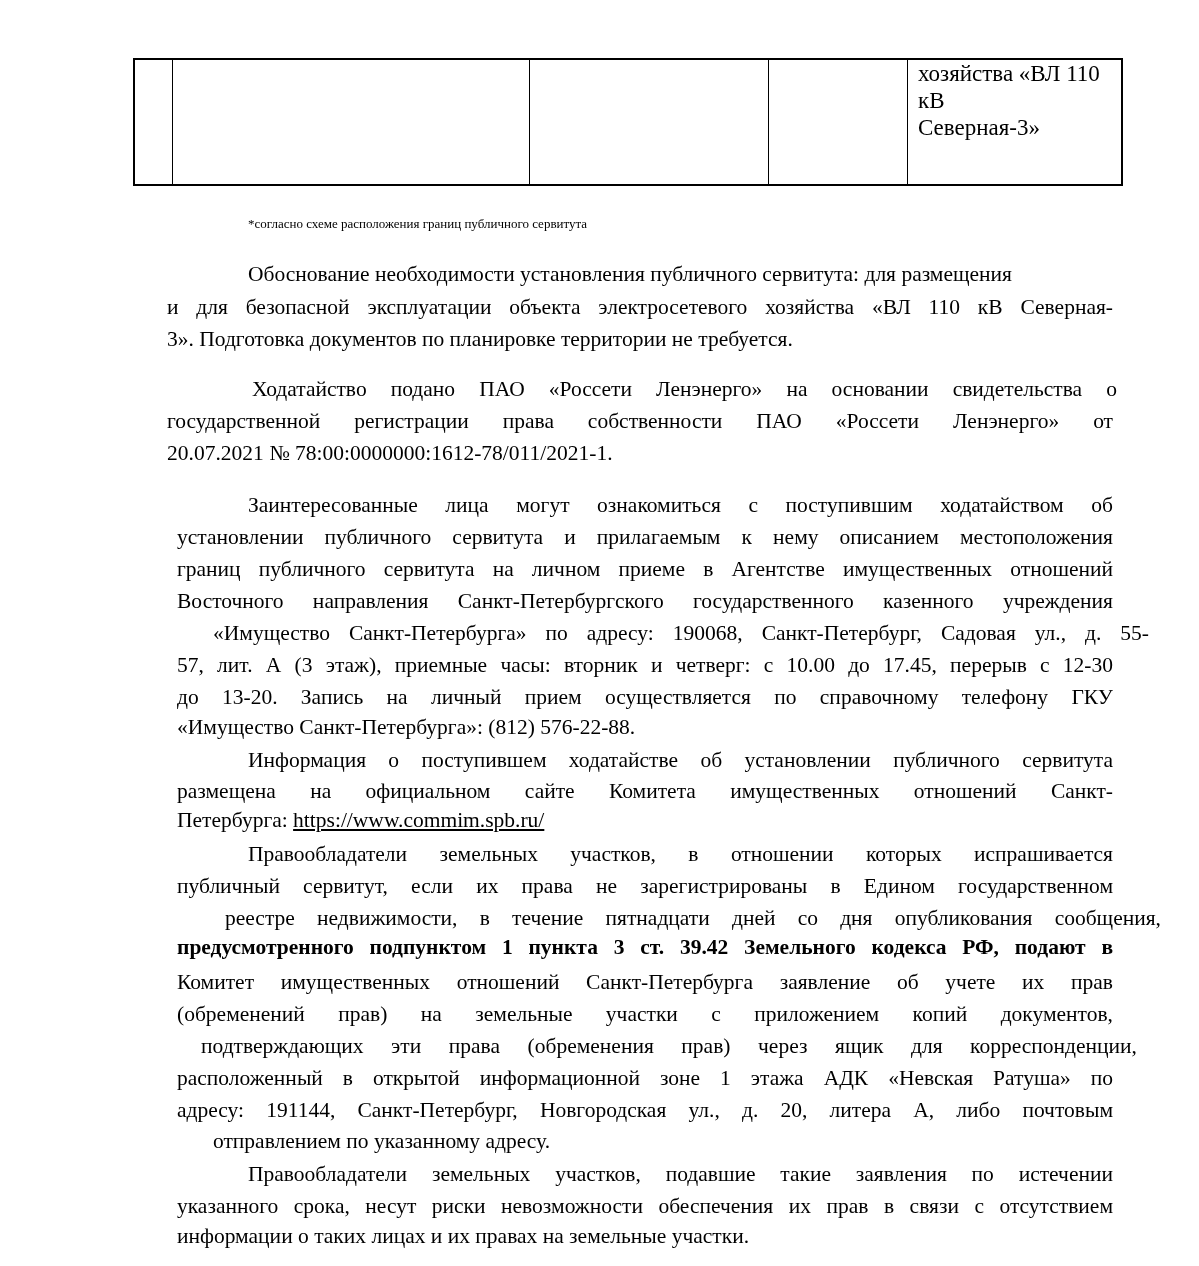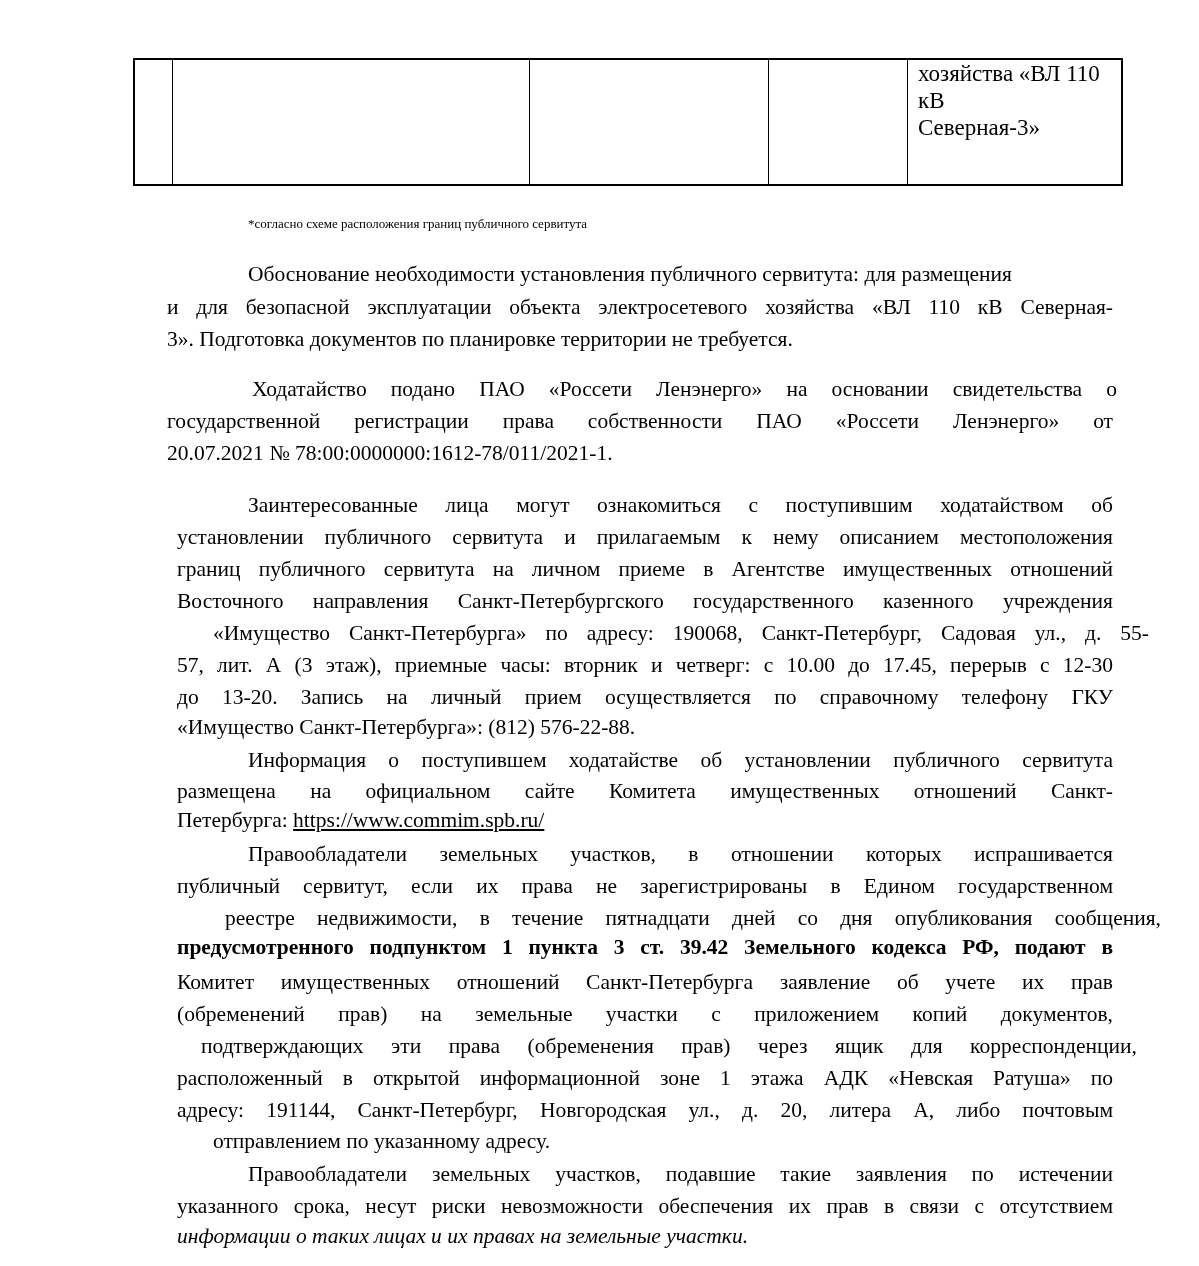--- a/index.html
+++ b/index.html
@@ -71,14 +71,14 @@
   <div class="ln j" style="left:177px;top:1000px;width:936px;">(обременений прав) на земельные участки с приложением копий документов,</div>
   <div class="ln j" style="left:177px;top:1032px;width:936px;margin-left:24px;">подтверждающих эти права (обременения прав) через ящик для корреспонденции,</div>
   <div class="ln j" style="left:177px;top:1064px;width:936px;">расположенный в открытой информационной зоне 1 этажа АДК «Невская Ратуша» по</div>
   <div class="ln j" style="left:177px;top:1096px;width:936px;">адресу: 191144, Санкт-Петербург, Новгородская ул., д. 20, литера А, либо почтовым</div>
   <div class="ln" style="left:177px;top:1127px;margin-left:36px;">отправлением по указанному адресу.</div>
 </div>
 
 <div>
   <div class="ln j" style="left:248px;top:1160px;width:865px;">Правообладатели земельных участков, подавшие такие заявления по истечении</div>
   <div class="ln j" style="left:177px;top:1192px;width:936px;">указанного срока, несут риски невозможности обеспечения их прав в связи с отсутствием</div>
-  <div class="ln" style="left:177px;top:1222px;font-style:italic;">информации о таких лицах и их правах на земельные участки.</div>
+  <div class="ln" style="left:177px;top:1222px;">информации о таких лицах и их правах на земельные участки.</div>
 </div>
 
 </body></html>

